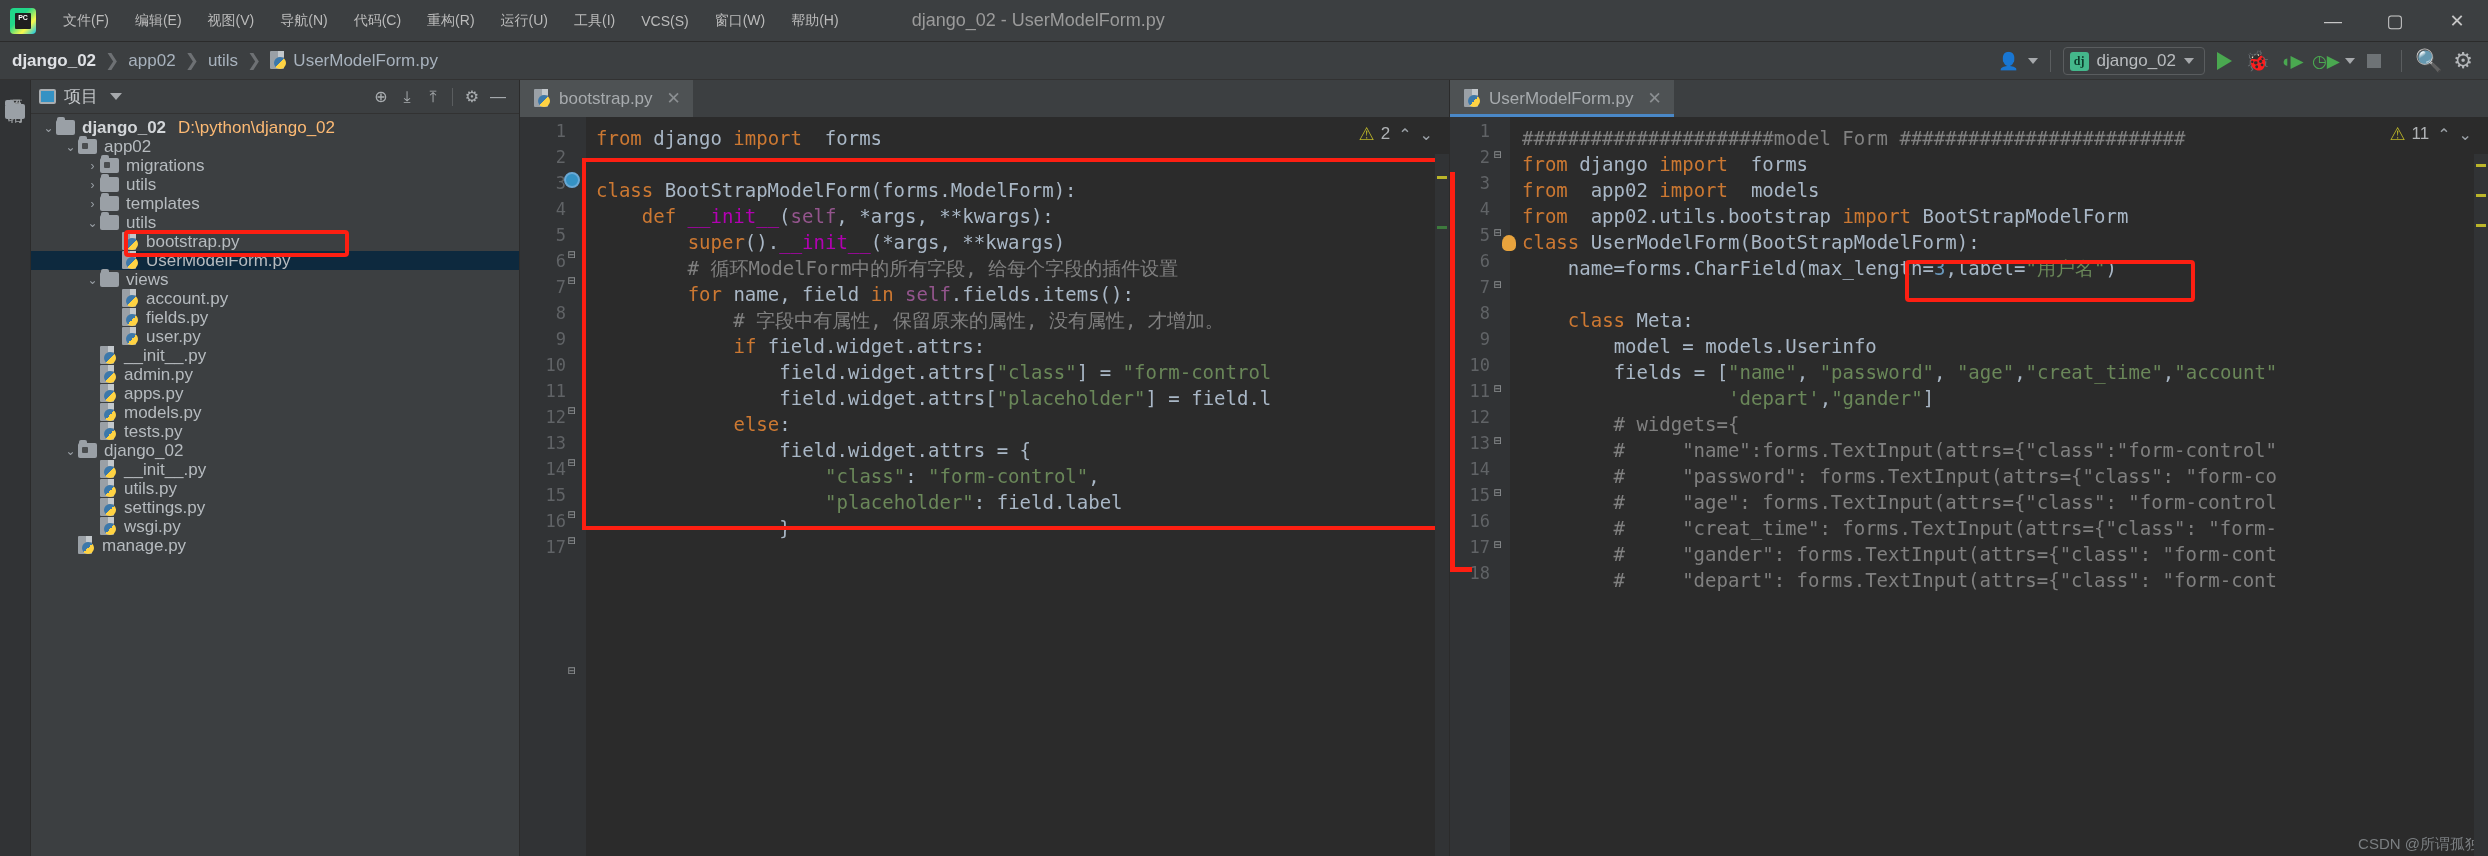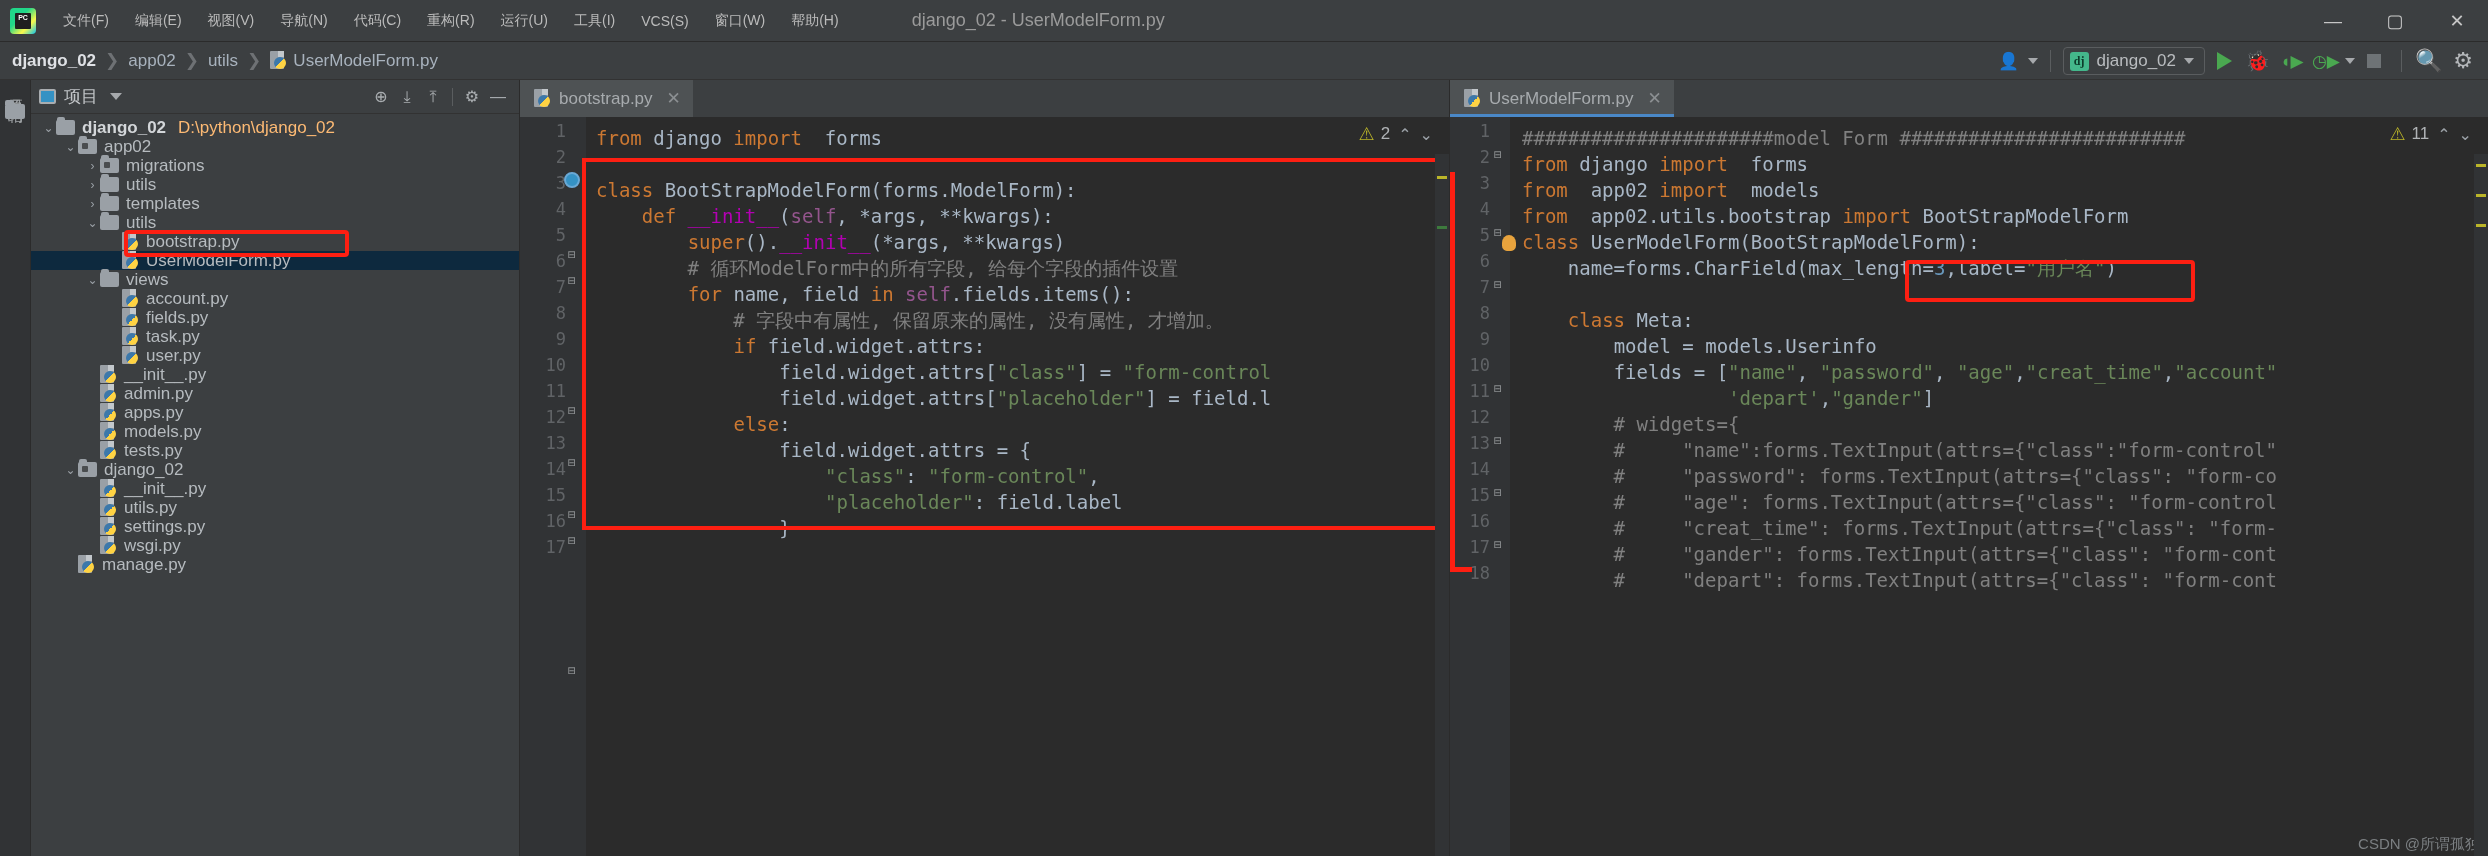--- a/index.html
+++ b/index.html
@@ -374,29 +374,20 @@
           </span>
           <span class="tlabel">fields.py</span>
         </div>
         <div class="trow" style="padding-left: 76px;">
           <span class="arrow empty">·</span>
           <span class="pyicon tree-py">
             <span class="page"></span>
             <span class="fold"></span>
             <span class="snake"></span>
           </span>
-          <span class="tlabel">task.py</span>
-        </div>
-        <div class="trow" style="padding-left: 76px;">
-          <span class="arrow empty">·</span>
-          <span class="pyicon tree-py">
-            <span class="page"></span>
-            <span class="fold"></span>
-            <span class="snake"></span>
-          </span>
           <span class="tlabel">user.py</span>
         </div>
         <div class="trow" style="padding-left: 54px;">
           <span class="arrow empty">·</span>
           <span class="pyicon tree-py">
             <span class="page"></span>
             <span class="fold"></span>
             <span class="snake"></span>
           </span>
           <span class="tlabel">__init__.py</span>

